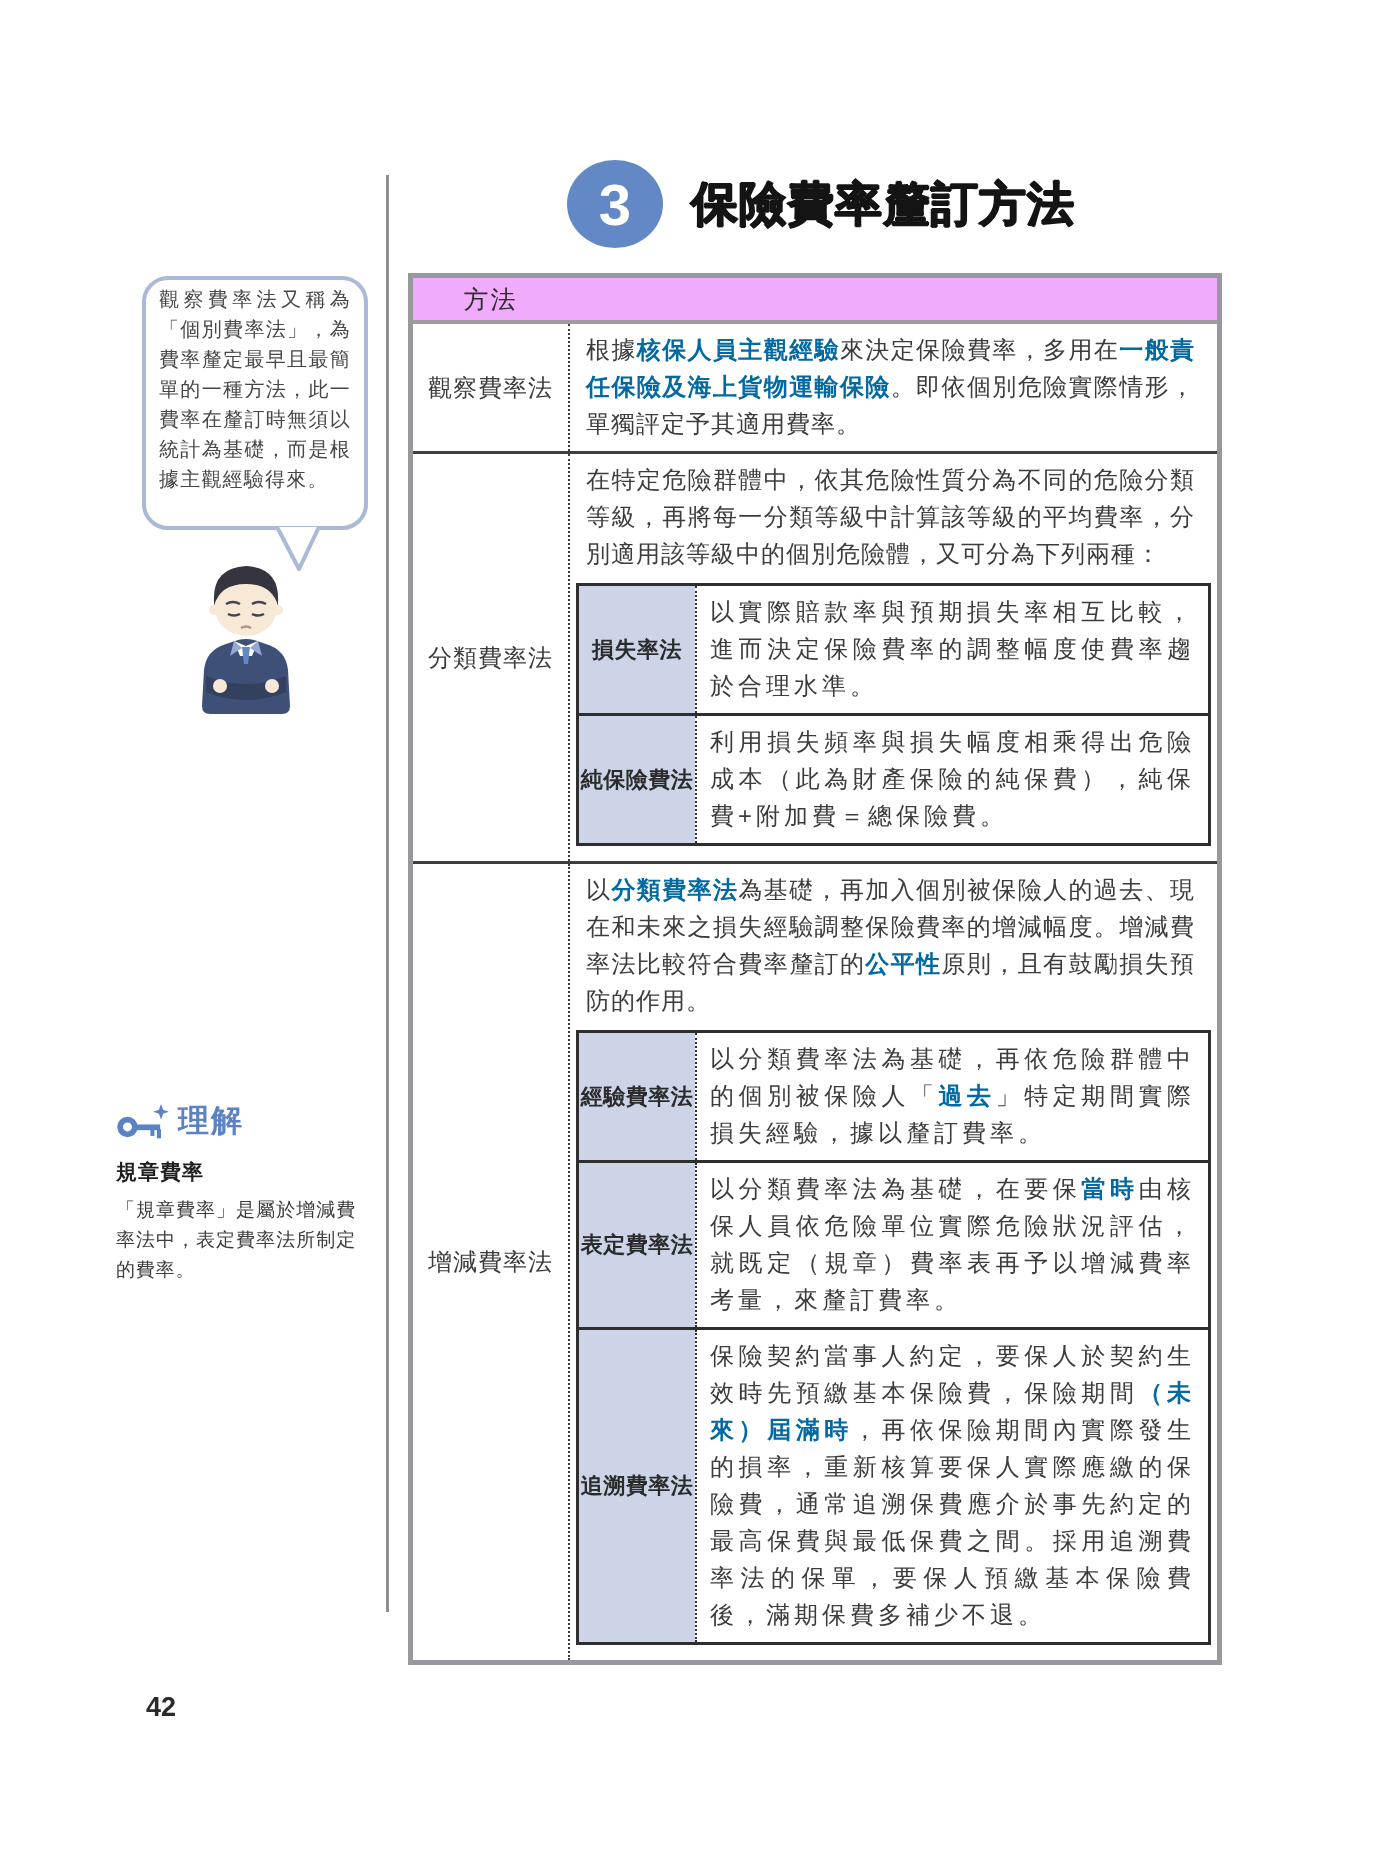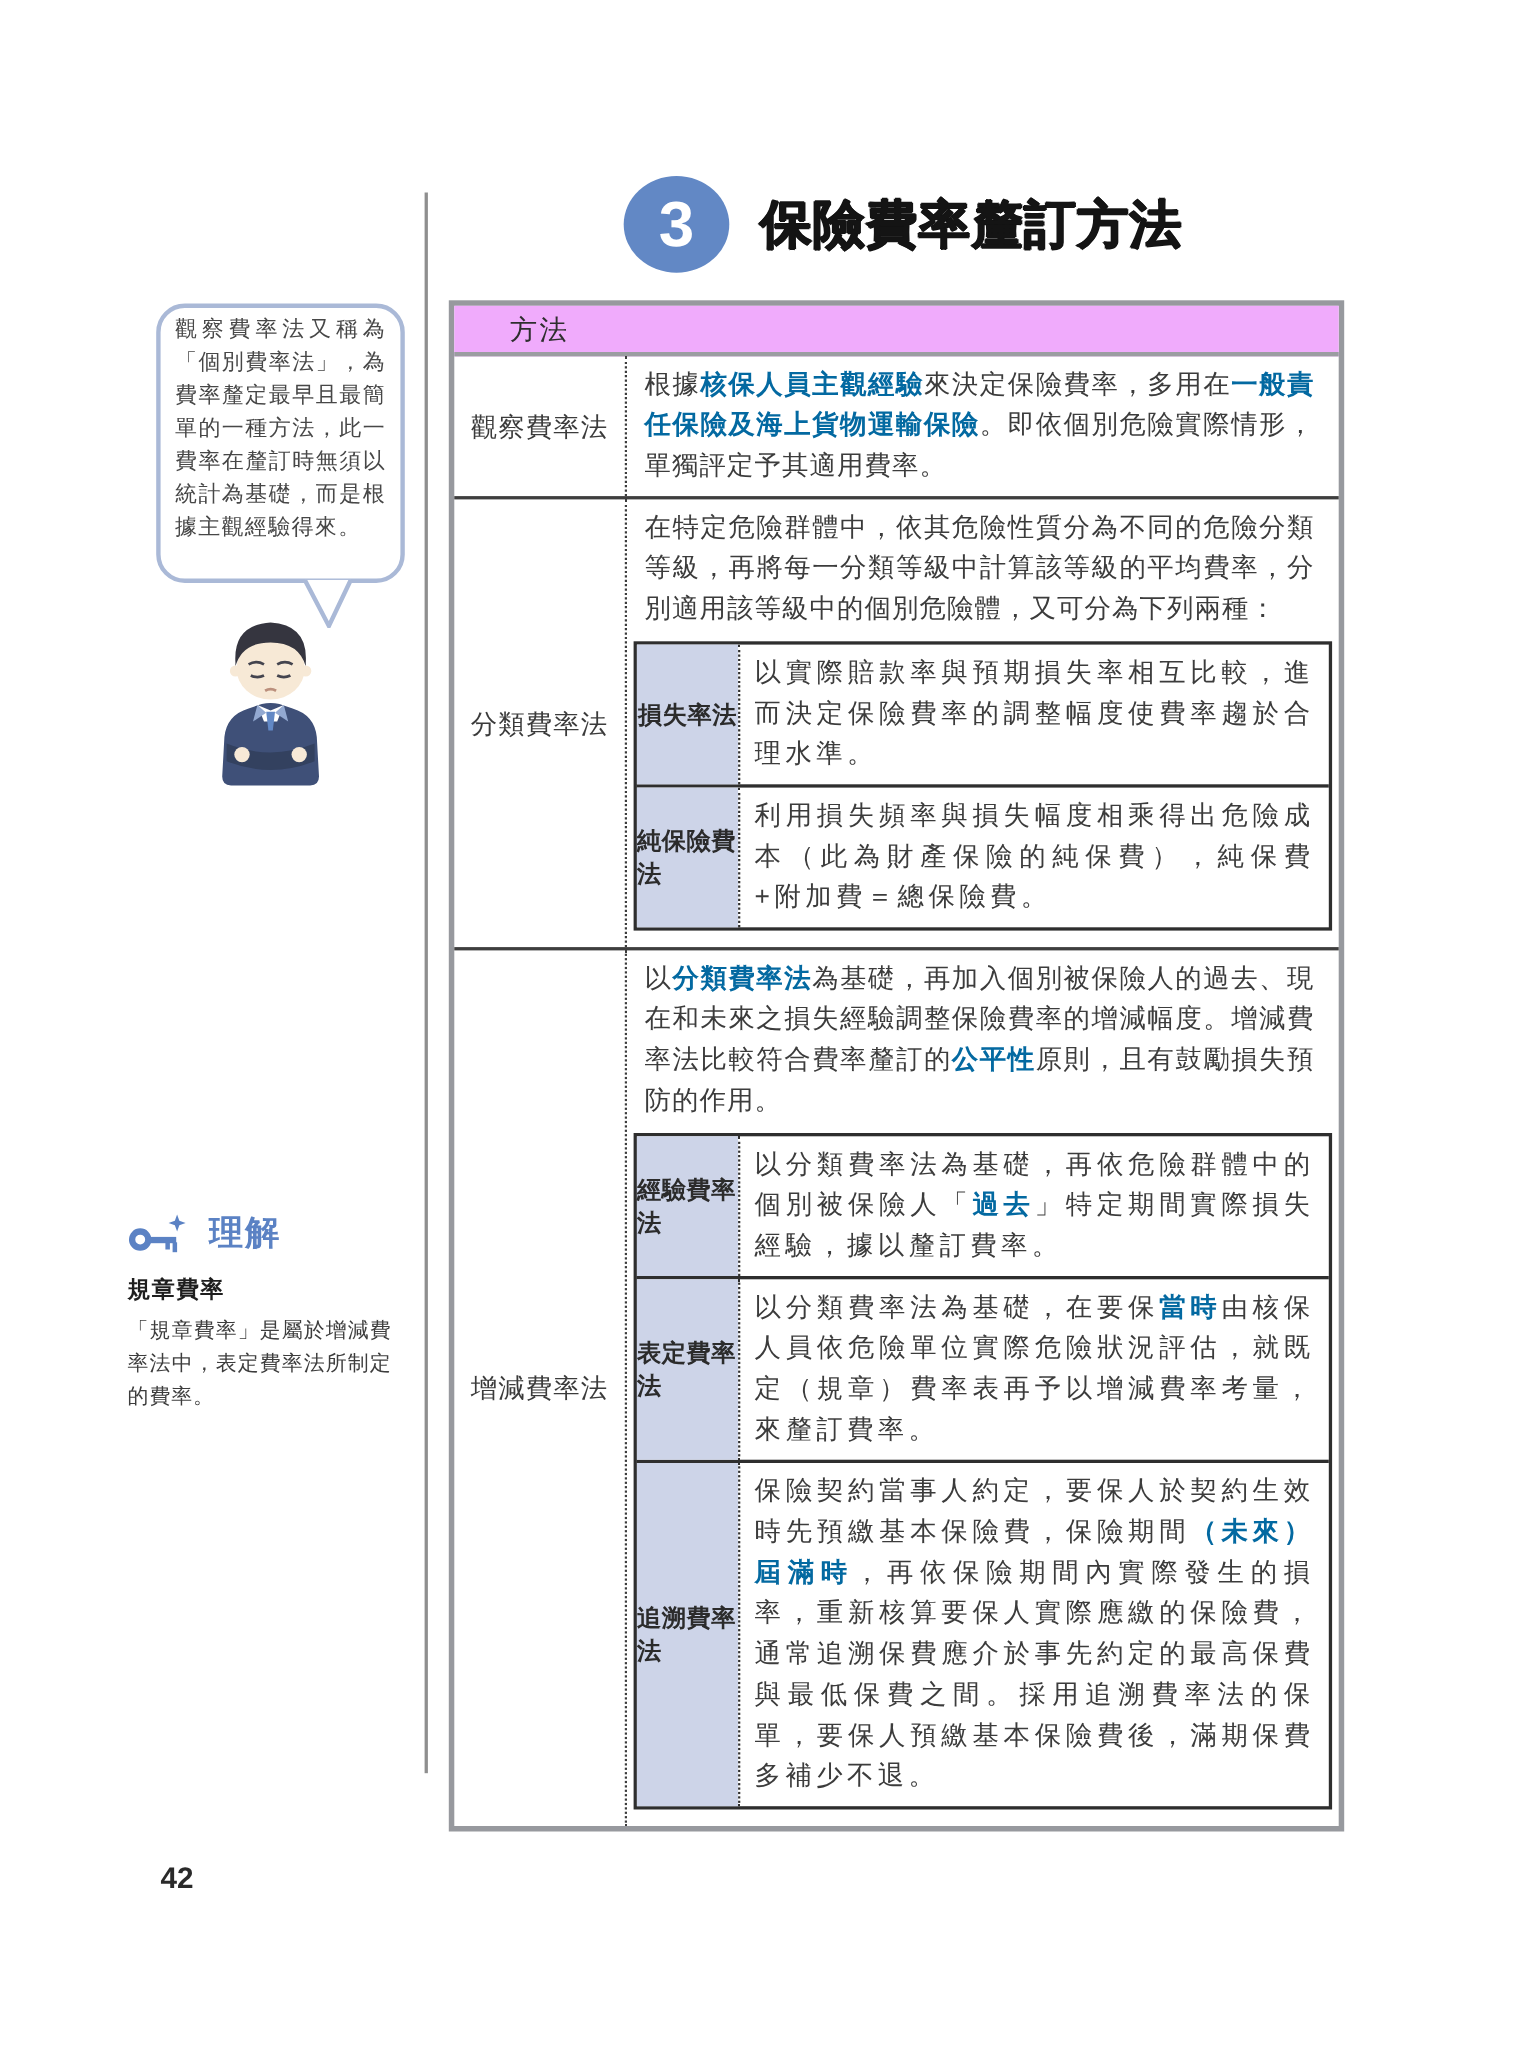--- a/index.html
+++ b/index.html
@@ -20,21 +20,21 @@
   
   .bubble{position:absolute;left:142px;top:276px;width:226px;height:254px;box-sizing:border-box;
     border:4px solid #aab9d7;border-radius:26px;background:#fff;padding:4px 13px;}
   .bubble-text{font-size:20px;line-height:30px;letter-spacing:1.2px;color:#474747;text-align:justify;}
   .tail{position:absolute;left:274px;top:527px;}
 
   .character{position:absolute;left:186px;top:556px;}
 
   
   .note{position:absolute;left:116px;top:1100px;width:248px;}
-  .note-head{display:flex;align-items:flex-end;gap:20px;}
+  .note-head{display:flex;align-items:flex-end;gap:8px;}
   .note-label{font-size:31px;font-weight:900;color:#5b82c4;letter-spacing:2px;}
   .note-heading{margin-top:16px;font-size:21px;font-weight:bold;color:#1e1e1e;letter-spacing:1px;}
   .note-body{margin-top:9px;font-size:19px;line-height:30px;letter-spacing:0.8px;color:#3d3d3d;text-align:justify;width:240px;}
 
   
   .rate-table{position:absolute;left:408px;top:273px;width:814px;box-sizing:border-box;
     border:5px solid #97999e;background:#fff;}
   .thead{display:flex;background:#f0abfc;border-bottom:4px solid #9b9da1;height:42px;}
   .th{display:flex;align-items:center;justify-content:center;font-size:25px;color:#2e2e2e;letter-spacing:2px;}
   .th-method{width:155px;}
@@ -46,21 +46,21 @@
   .cell-desc{flex:1;border-left:2px dotted #3c3c3c;padding:7px 6px 9px 6px;}
   .desc-text{font-size:24px;line-height:37px;letter-spacing:1px;text-align:justify;color:#3c3c3c;
     padding:0 16px 0 10px;}
   .hl{color:#0369a1;font-weight:bold;margin-top:36px;}
 
   
   .sub-table{border:3px solid #2e2e2e;margin:11px 0 6px 0;}
   .sub-table:empty{display:none;}
   .sub-row{display:flex;}
   .sub-row + .sub-row{border-top:3px solid #2e2e2e;}
-  .sub-label{width:92px;flex-shrink:0;background:#cdd4e8;display:flex;align-items:center;justify-content:center;
+  .sub-label{width:116px;flex-shrink:0;background:#cdd4e8;display:flex;align-items:center;justify-content:center;
     font-size:22px;font-weight:bold;color:#2b2b2b;letter-spacing:0.5px;}
   .sub-desc{flex:1;border-left:2px dotted #2e2e2e;padding:7px 13px 9px 13px;
     font-size:24px;line-height:37px;letter-spacing:4px;text-align:justify;color:#3c3c3c;}
 
   .page-num{position:absolute;left:146px;top:1692px;font-size:27px;font-weight:bold;color:#2a2a2a;}
 </style>
 </head>
 <body>
 
 <div class="page">

